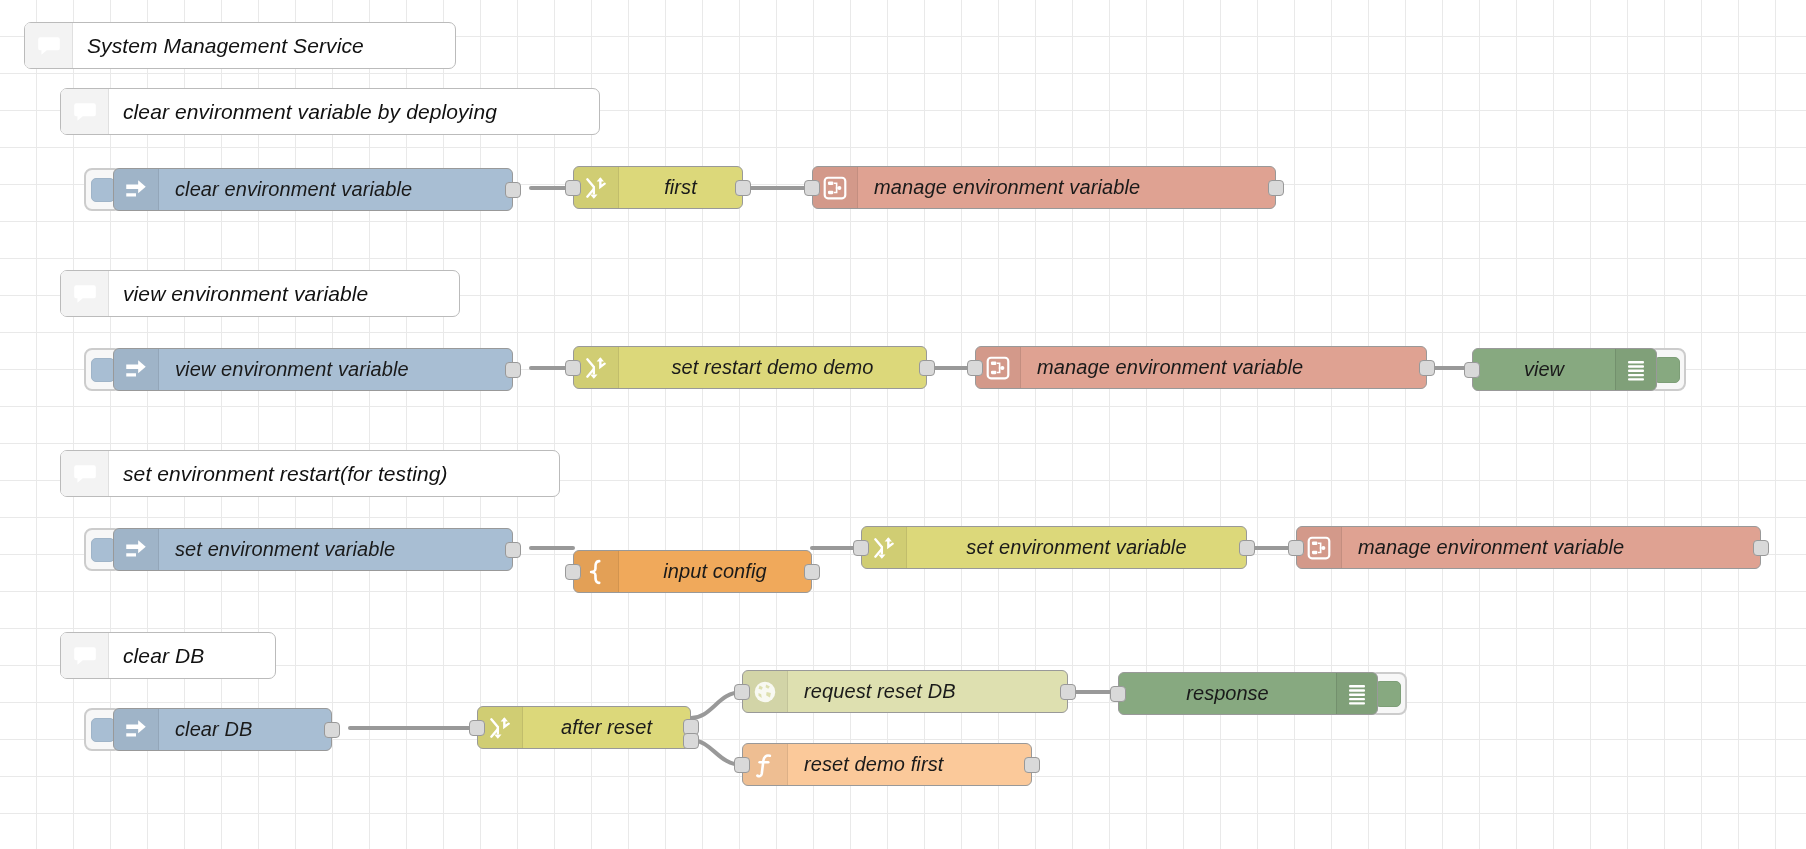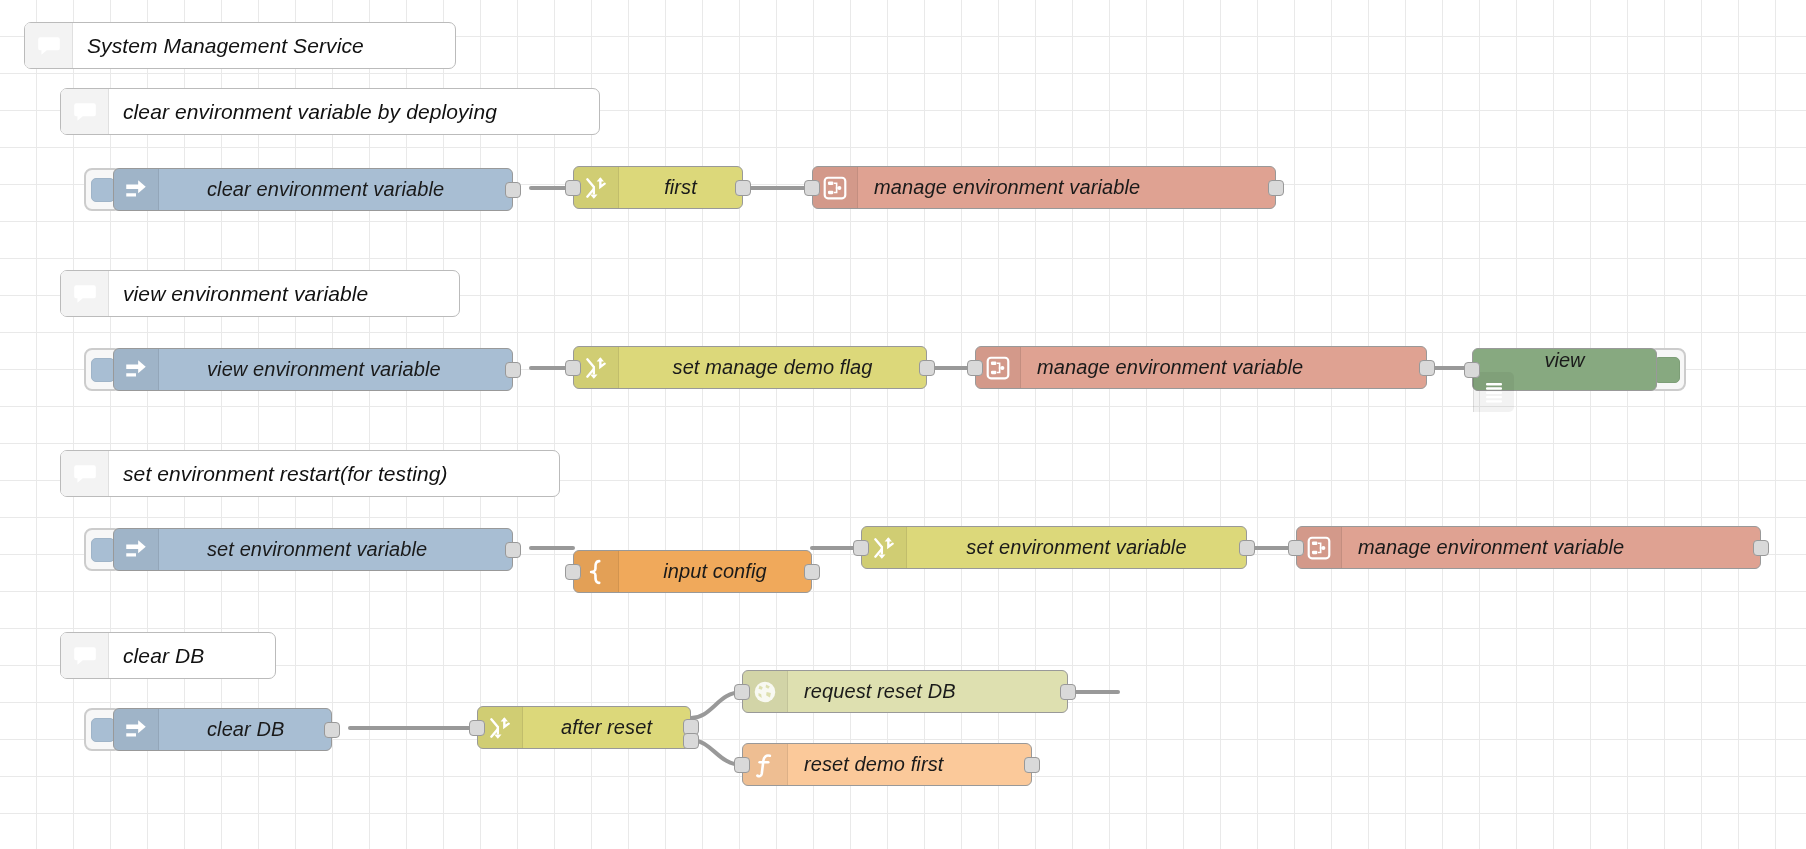--- a/index.html
+++ b/index.html
@@ -116,21 +116,20 @@
   .inject-btn .knob {
     width: 22px;
     height: 22px;
     border-radius: 5px;
     background: #a8bed3;
     border: 1px solid #9fb4c8;
   }
   .inject-body {
     position: relative;
     z-index: 2;
-    gap: 32px;
   }
 
   
   .port {
     position: absolute;
     width: 16px;
     height: 16px;
     box-sizing: border-box;
     background: #d9d9d9;
     border: 1px solid #999999;
@@ -153,21 +152,20 @@
   .debug-body {
     position: relative;
     display: flex;
     align-items: stretch;
     height: 43px;
     box-sizing: border-box;
     background: #87a980;
     border: 1px solid #999999;
     border-radius: 6px;
     z-index: 2;
-    flex-direction: column;
   }
   .debug-body .label {
     flex: 1 1 auto;
     display: flex;
     align-items: center;
     justify-content: center;
     padding: 0 22px;
     font-size: 20px;
     font-style: italic;
     color: #1a1a1a;
@@ -327,21 +325,21 @@
   <div class="node" style="left:573px; top:346px; width:354px; background:#dcd87a;">
     <div class="icon-box">
       <svg class="glyph" width="26" height="26" viewBox="0 0 24 24">
         <path fill="none" stroke="#ffffff" stroke-width="2.2" stroke-linecap="round" d="M4 4 L10 11 L10 17"></path>
         <path fill="none" stroke="#ffffff" stroke-width="2.2" stroke-linecap="round" d="M4 20 L10 13"></path>
         <path fill="none" stroke="#ffffff" stroke-width="2.2" stroke-linecap="round" d="M16 4 L16 11 L20 8"></path>
         <path fill="#ffffff" d="M16 2 l3.4 4 -6.8 0 z"></path>
         <path fill="#ffffff" d="M10 22 l-3.4 -4 6.8 0 z"></path>
       </svg>
     </div>
-    <div class="label center">set manage demo flag</div>
+    <div class="label center">set restart demo demo</div>
     <div class="port in"></div>
     <div class="port out"></div>
   </div>
 
   <div class="node" style="left:975px; top:346px; width:452px; background:#dfa292;">
     <div class="icon-box">
       <svg class="glyph" width="26" height="26" viewBox="0 0 24 24">
         <rect x="2.5" y="2.5" width="19" height="19" rx="3" fill="none" stroke="#ffffff" stroke-width="2"></rect>
         <rect x="5.5" y="6" width="5" height="3.2" rx="1" fill="#ffffff"></rect>
         <rect x="5.5" y="14.5" width="5" height="3.2" rx="1" fill="#ffffff"></rect>
@@ -502,14 +500,32 @@
       <svg class="glyph" width="26" height="26" viewBox="0 0 24 24">
         <path fill="none" stroke="#ffffff" stroke-width="2.4" stroke-linecap="round" d="M16.5 3.5 C13 2.5 11 4.5 10.5 8 L9 20 C8.5 22.5 6.5 23 5 21.8"></path>
         <path fill="none" stroke="#ffffff" stroke-width="2.4" stroke-linecap="round" d="M7 9.5 H15"></path>
       </svg>
     </div>
     <div class="label">reset demo first</div>
     <div class="port in"></div>
     <div class="port out"></div>
   </div>
 
+  <div class="debug-wrap" style="left:1118px; top:670px;">
+    <div class="debug-body" style="width:260px;">
+      <div class="port in"></div>
+      <div class="label">response</div>
+      <div class="debug-icon">
+        <svg class="glyph" width="22" height="24" viewBox="0 0 22 24">
+          <rect x="3" y="3" width="16" height="2.4" rx="1" fill="#ffffff"></rect>
+          <rect x="3" y="7.3" width="16" height="2.4" rx="1" fill="#ffffff"></rect>
+          <rect x="3" y="11.6" width="16" height="2.4" rx="1" fill="#ffffff"></rect>
+          <rect x="3" y="15.9" width="16" height="2.4" rx="1" fill="#ffffff"></rect>
+          <rect x="3" y="20.2" width="16" height="2.4" rx="1" fill="#ffffff"></rect>
+        </svg>
+      </div>
+    </div>
+    <div class="debug-toggle">
+      <div class="knob"></div>
+    </div>
+  </div>
 
 </div>
 
 </body></html>

